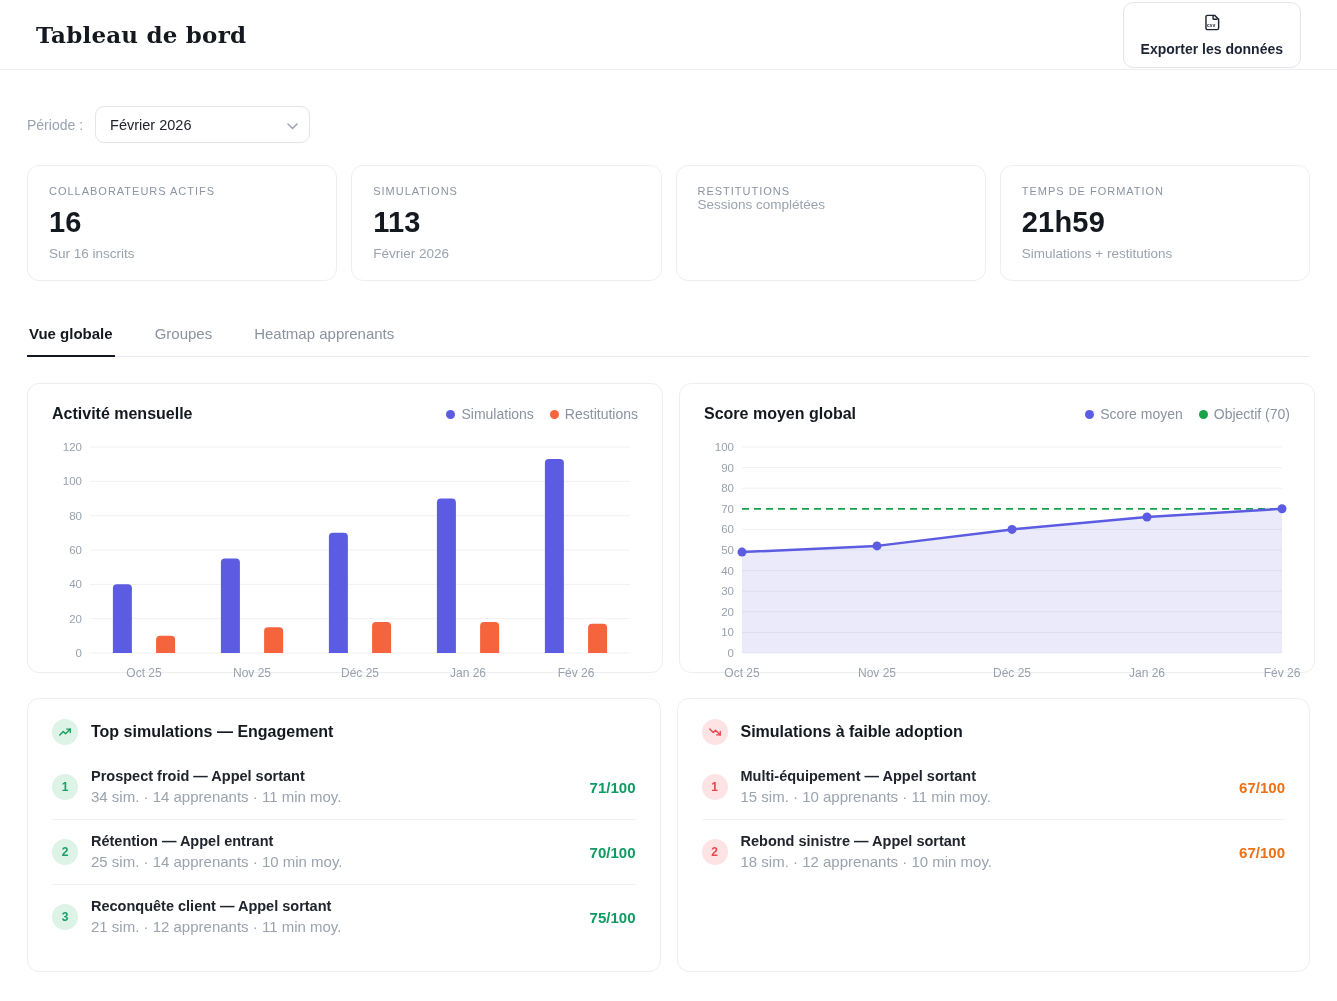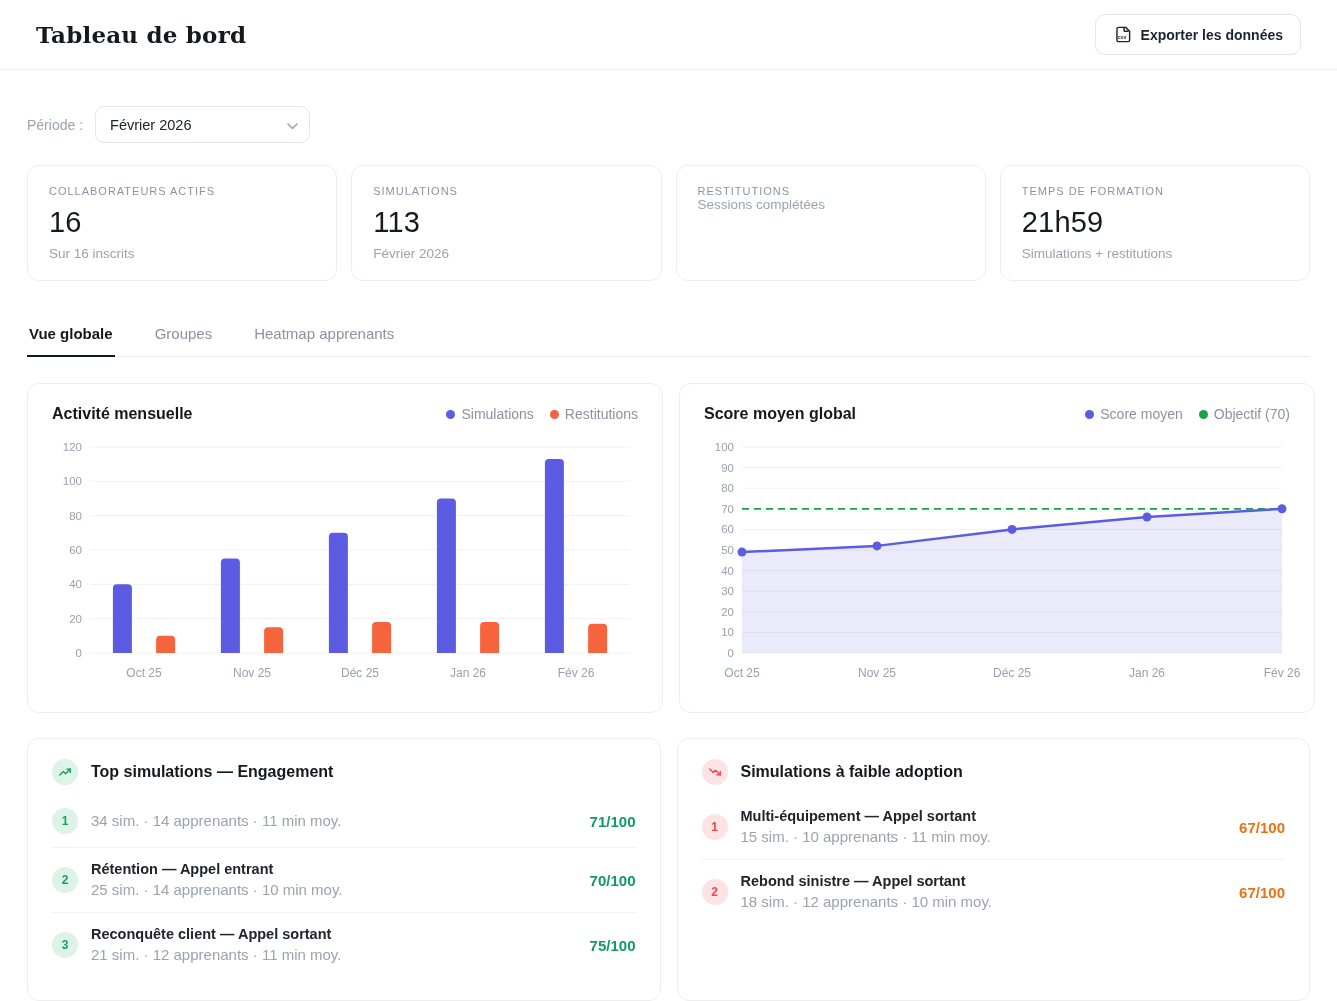--- a/index.html
+++ b/index.html
@@ -15,21 +15,21 @@
     padding:0 36px; border-bottom:1px solid #ededf0; background:#fff;
   }
   .page-title {
     font-family:"DejaVu Serif","Liberation Serif",serif;
     font-size:23px; font-weight:700; color:#14181f; letter-spacing:.2px;
   }
   .export-btn {
     display:flex; align-items:center; gap:9px;
     border:1px solid #e3e5ea; background:#fff; border-radius:10px;
     padding:10px 17px; cursor:pointer;
-    font-family:"Liberation Sans",sans-serif; font-size:14px; font-weight:700; color:#1c2333;
+    font-family:"Liberation Sans",sans-serif; font-size:14px; font-weight:700; color:#1c2333;flex-direction:column;
   }
   .export-btn svg { display:block; }
   
   .content { padding:36px 27px 0 27px; }
   .filter-row { display:flex; align-items:center; gap:12px; margin-bottom:22px; }
   .filter-label { font-size:14px; color:#9aa3b1; }
   .select {
     position:relative; width:215px; height:37px;
     border:1px solid #e3e5ea; border-radius:9px; background:#fff;
     display:flex; align-items:center; padding:0 32px 0 14px; cursor:pointer;
@@ -39,35 +39,35 @@
   
   .stats-row { display:flex; gap:14px; margin-bottom:44px; }
   .stat-card {
     flex:1; border:1px solid #eceef1; border-radius:12px; background:#fff;
     padding:19px 21px; min-height:116px;
   }
   .stat-label {
     font-size:11px; font-weight:400; letter-spacing:.09em;
     color:#8b93a2; text-transform:uppercase;
   }
-  .stat-value { font-size:29px; font-weight:400; color:#14181f; margin:9px 0 7px; letter-spacing:.2px; }
+  .stat-value { font-size:29px; font-weight:700; color:#14181f; margin:9px 0 7px; letter-spacing:.2px; }
   .stat-sub { font-size:13.5px; color:#9aa3ae; }
   
   .tabs { border-bottom:1px solid #e9ebef; margin-bottom:26px; display:flex; gap:38px; }
   .tab {
     padding:0 2px 13px; font-size:15px; color:#8b92a0; cursor:pointer;
     border-bottom:2px solid transparent; margin-bottom:-1px;
   }
   .tab.active { color:#14181f; font-weight:700; border-bottom-color:#14181f; }
   
   .row2 { display:flex; gap:16px; }
   .card {
     border:1px solid #eceef1; border-radius:12px; background:#fff; flex:1;
   }
-  .chart-card { padding:21px 24px 14px; margin-bottom:25px; height:330px; }
+  .chart-card { padding:21px 24px 14px; margin-bottom:25px; height:290px; }
   .chart-head { display:flex; align-items:center; justify-content:space-between; margin-bottom:12px; }
   .chart-title { font-size:16px; font-weight:700; color:#14181f; }
   .legend { display:flex; align-items:center; gap:16px; }
   .legend-item { display:flex; align-items:center; gap:6px; font-size:14px; color:#8b92a0; }
   .dot { width:9px; height:9px; border-radius:50%; display:inline-block; }
   .chart-box svg { display:block; overflow:visible; }
   
   .list-card { padding:20px 24px 22px; min-height:263px; }
   .list-head { display:flex; align-items:center; gap:13px; margin-bottom:10px; }
   .list-icon { width:26px; height:26px; border-radius:50%; display:flex; align-items:center; justify-content:center; }
@@ -268,20 +268,21 @@
           <svg width="14" height="14" viewBox="0 0 24 24" fill="none" stroke="#13a05f" stroke-width="2.4" stroke-linecap="round" stroke-linejoin="round">
               <polyline points="3 17 9 11 13 15 21 7"></polyline>
               <polyline points="15 7 21 7 21 13"></polyline>
             </svg>
         </span>
         <h3 class="list-title">Top simulations — Engagement</h3>
       </div>
       <div class="list-item">
         <span class="rank green">1</span>
         <span class="li-main">
+          <span class="li-name" style="display:block">Prospect froid — Appel sortant</span>
           <span class="li-meta">34 sim. · 14 apprenants · 11 min moy.</span>
         </span>
         <span class="li-score green">71/100</span>
       </div>
       <div class="list-item">
         <span class="rank green">2</span>
         <span class="li-main">
           <span class="li-name" style="display:block">Rétention — Appel entrant</span>
           <span class="li-meta">25 sim. · 14 apprenants · 10 min moy.</span>
         </span>

